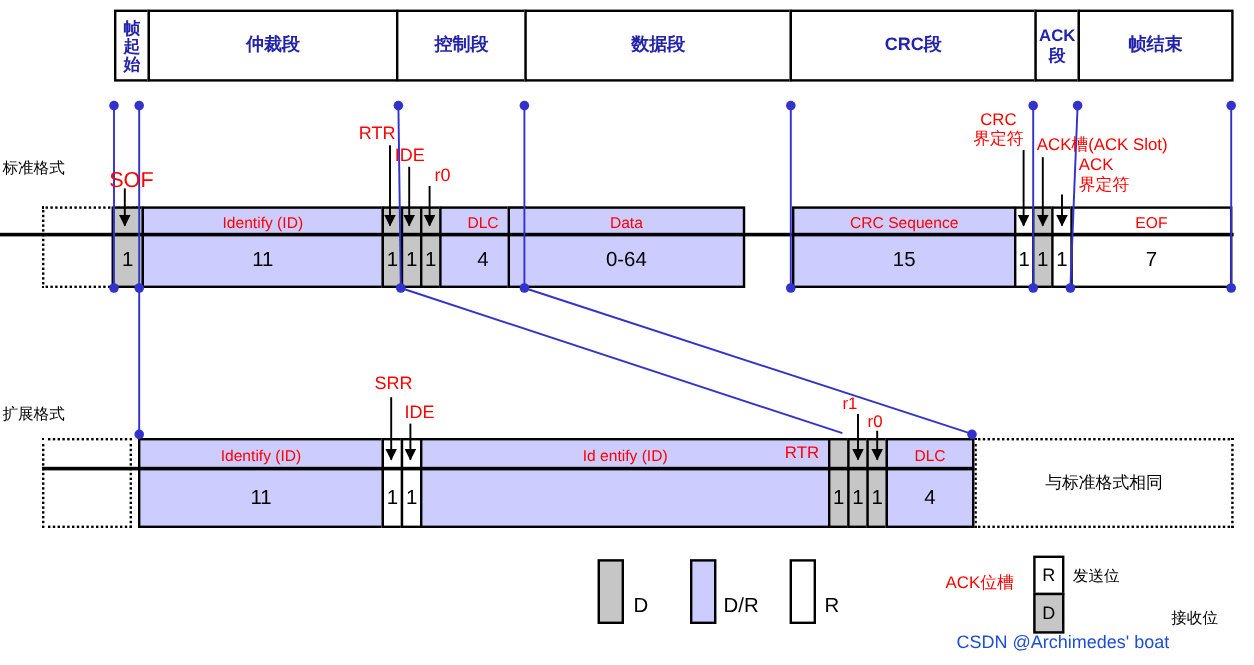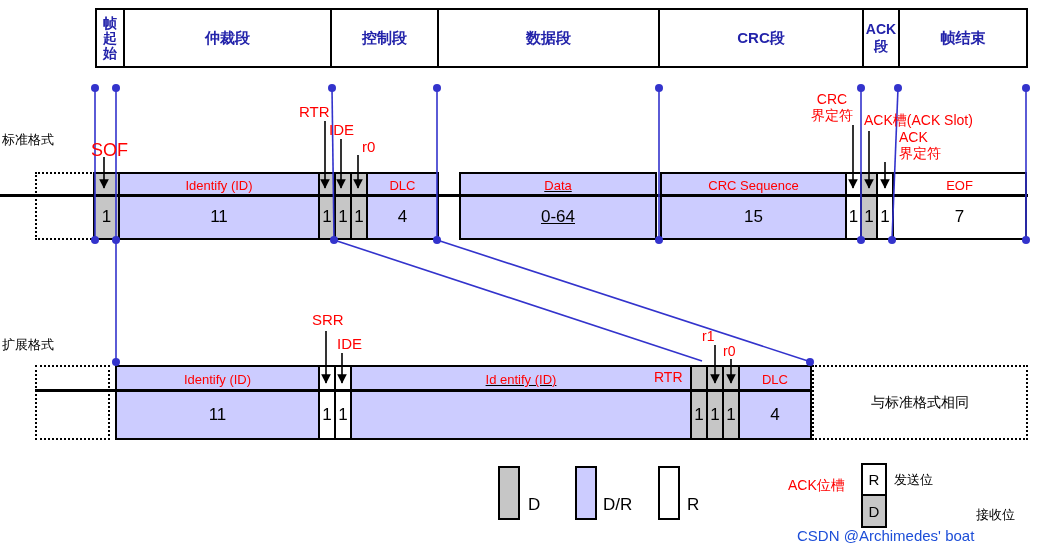--- a/index.html
+++ b/index.html
@@ -87,21 +87,21 @@
     <div class="fnum">1</div>
   </div>
   <div class="abs field f-std gry" style="left:350px;width:18px;">
     <div class="flabel"></div>
     <div class="fnum">1</div>
   </div>
   <div class="abs field f-std lav" style="left:366px;width:73px;">
     <div class="flabel">DLC</div>
     <div class="fnum">4</div>
   </div>
-  <div class="abs field f-std lav" style="left:459px;width:198px;text-decoration:underline;">
+  <div class="abs field f-std lav" style="left:423px;width:198px;">
     <div class="flabel">Data</div>
     <div class="fnum">0-64</div>
   </div>
   <div class="abs field f-std lav" style="left:660px;width:187px;">
     <div class="flabel">CRC Sequence</div>
     <div class="fnum">15</div>
   </div>
   <div class="abs field f-std wht" style="left:845px;width:17px;">
     <div class="flabel"></div>
     <div class="fnum">1</div>
@@ -126,21 +126,21 @@
     <div class="fnum">11</div>
   </div>
   <div class="abs field f-ext wht" style="left:318px;width:18px;">
     <div class="flabel"></div>
     <div class="fnum">1</div>
   </div>
   <div class="abs field f-ext wht" style="left:334px;width:18px;">
     <div class="flabel"></div>
     <div class="fnum">1</div>
   </div>
-  <div class="abs field f-ext lav" style="left:350px;width:342px;text-decoration:underline;">
+  <div class="abs field f-ext lav" style="left:350px;width:342px;">
     <div class="flabel">Id entify (ID)</div>
   </div>
   <div class="abs field f-ext gry" style="left:690px;width:18px;">
     <div class="flabel"></div>
     <div class="fnum">1</div>
   </div>
   <div class="abs field f-ext gry" style="left:706px;width:18px;">
     <div class="flabel"></div>
     <div class="fnum">1</div>
   </div>

